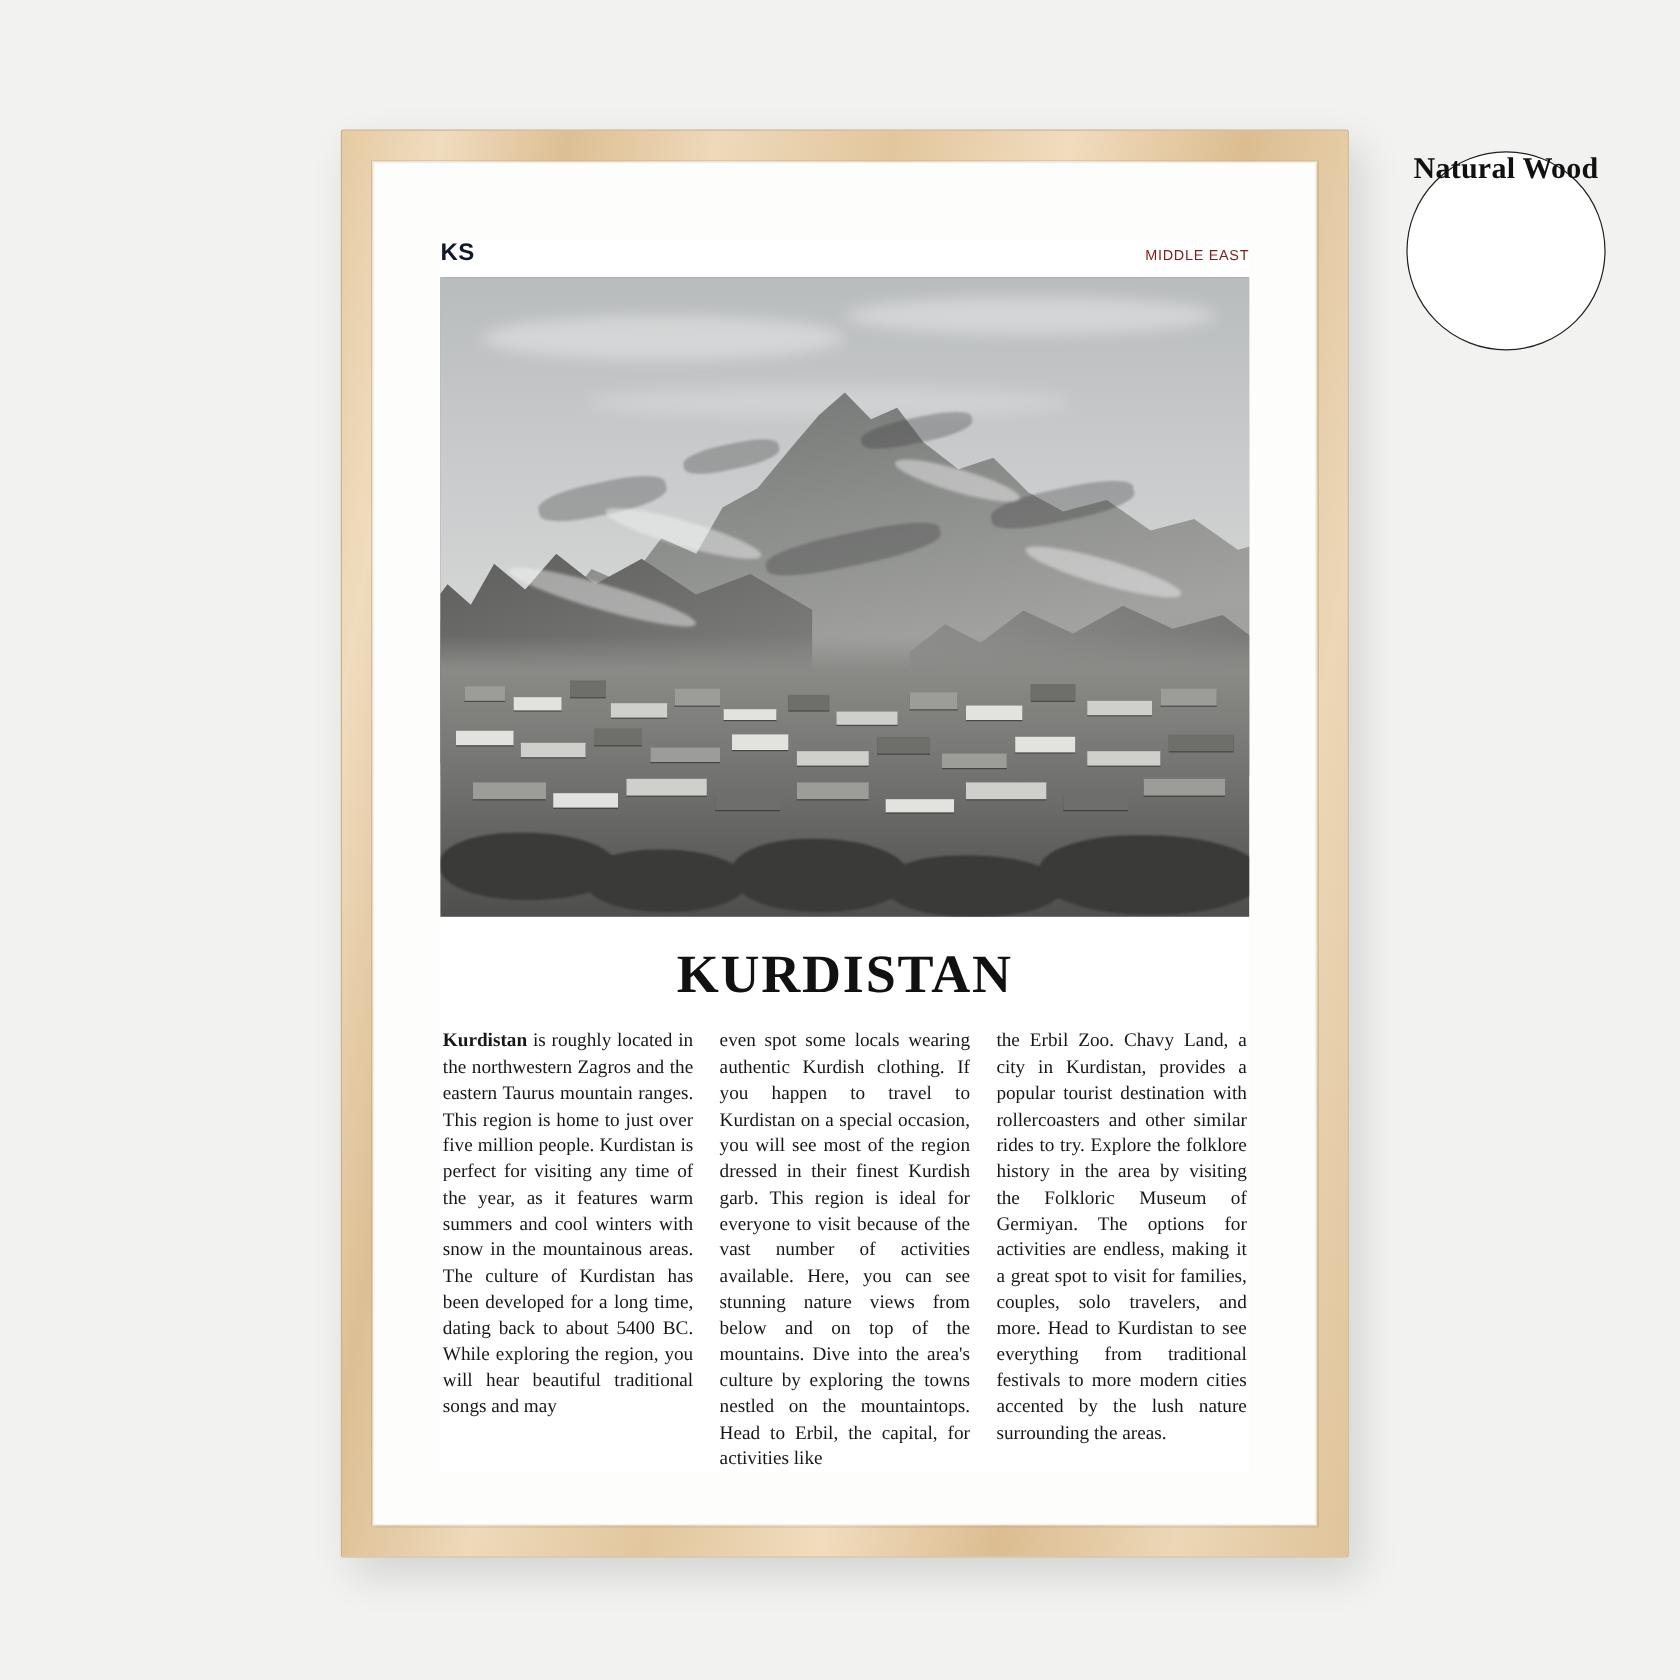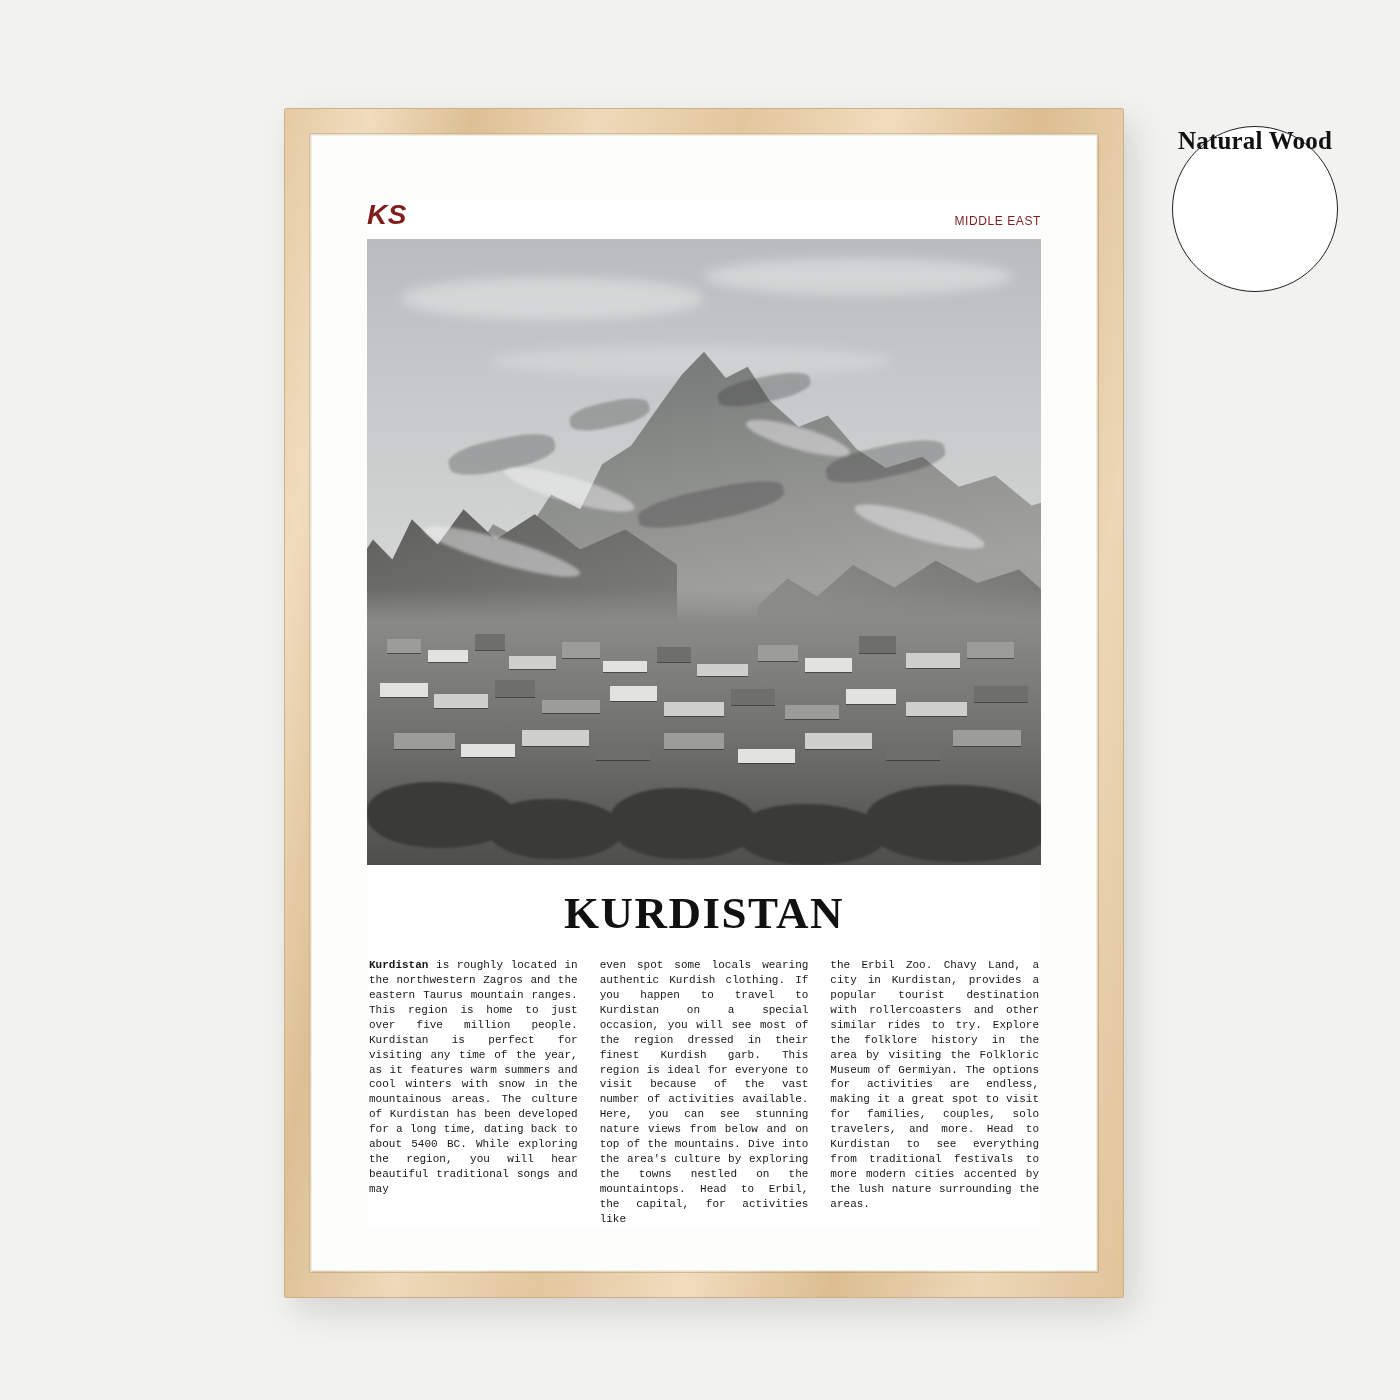--- a/index.html
+++ b/index.html
@@ -101,25 +101,24 @@
   }
   .poster-header {
     display: flex;
     align-items: flex-end;
     justify-content: space-between;
     margin-bottom: 10px;
   }
   .poster-code {
     font-family: "Liberation Sans", sans-serif;
     font-weight: bold;
-    font-size: 28px;
+    font-size: 20px;
     letter-spacing: 0.5px;
-    color: #7f1d1d;
+    color: #0f172a;
     line-height: 1;
-    font-style: italic;
   }
   .poster-region {
     font-family: "Liberation Sans", sans-serif;
     font-size: 12px;
     letter-spacing: 0.6px;
     color: #7f1d1d;
     line-height: 1;
     padding-bottom: 2px;
   }
 
@@ -226,22 +225,22 @@
   }
 
   
   .poster-columns {
     display: flex;
     gap: 22px;
     padding: 0 2px;
   }
   .col {
     flex: 1;
-    font-family: Liberation Mono, monospace;
-    font-size: 11px;
+    font-family: Liberation Serif, serif;
+    font-size: 16px;
     line-height: 1.36;
     color: #17171a;
     text-align: justify;
     hyphens: auto;
   }
   .col b { font-weight: bold; }
 </style>
 </head>
 <body>
 

